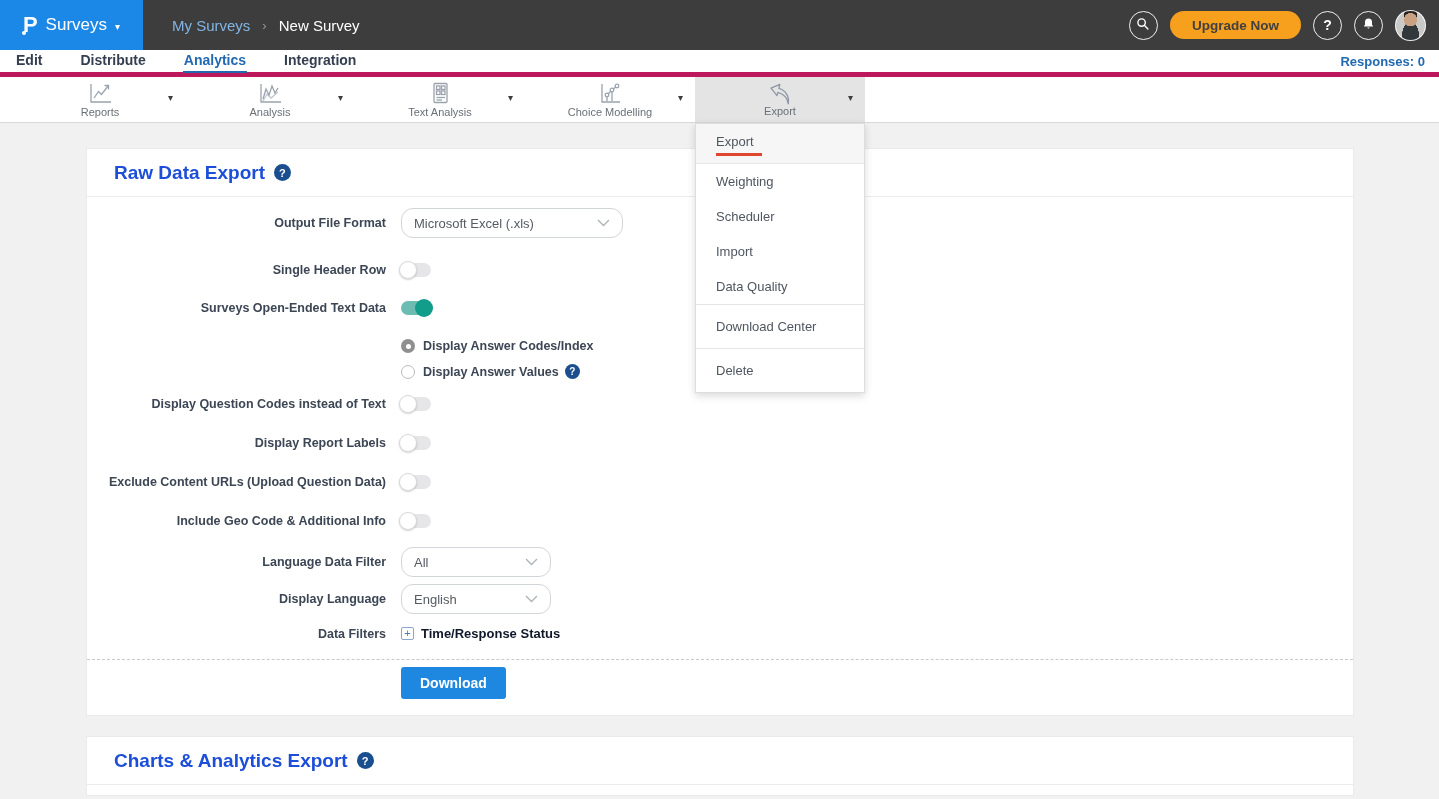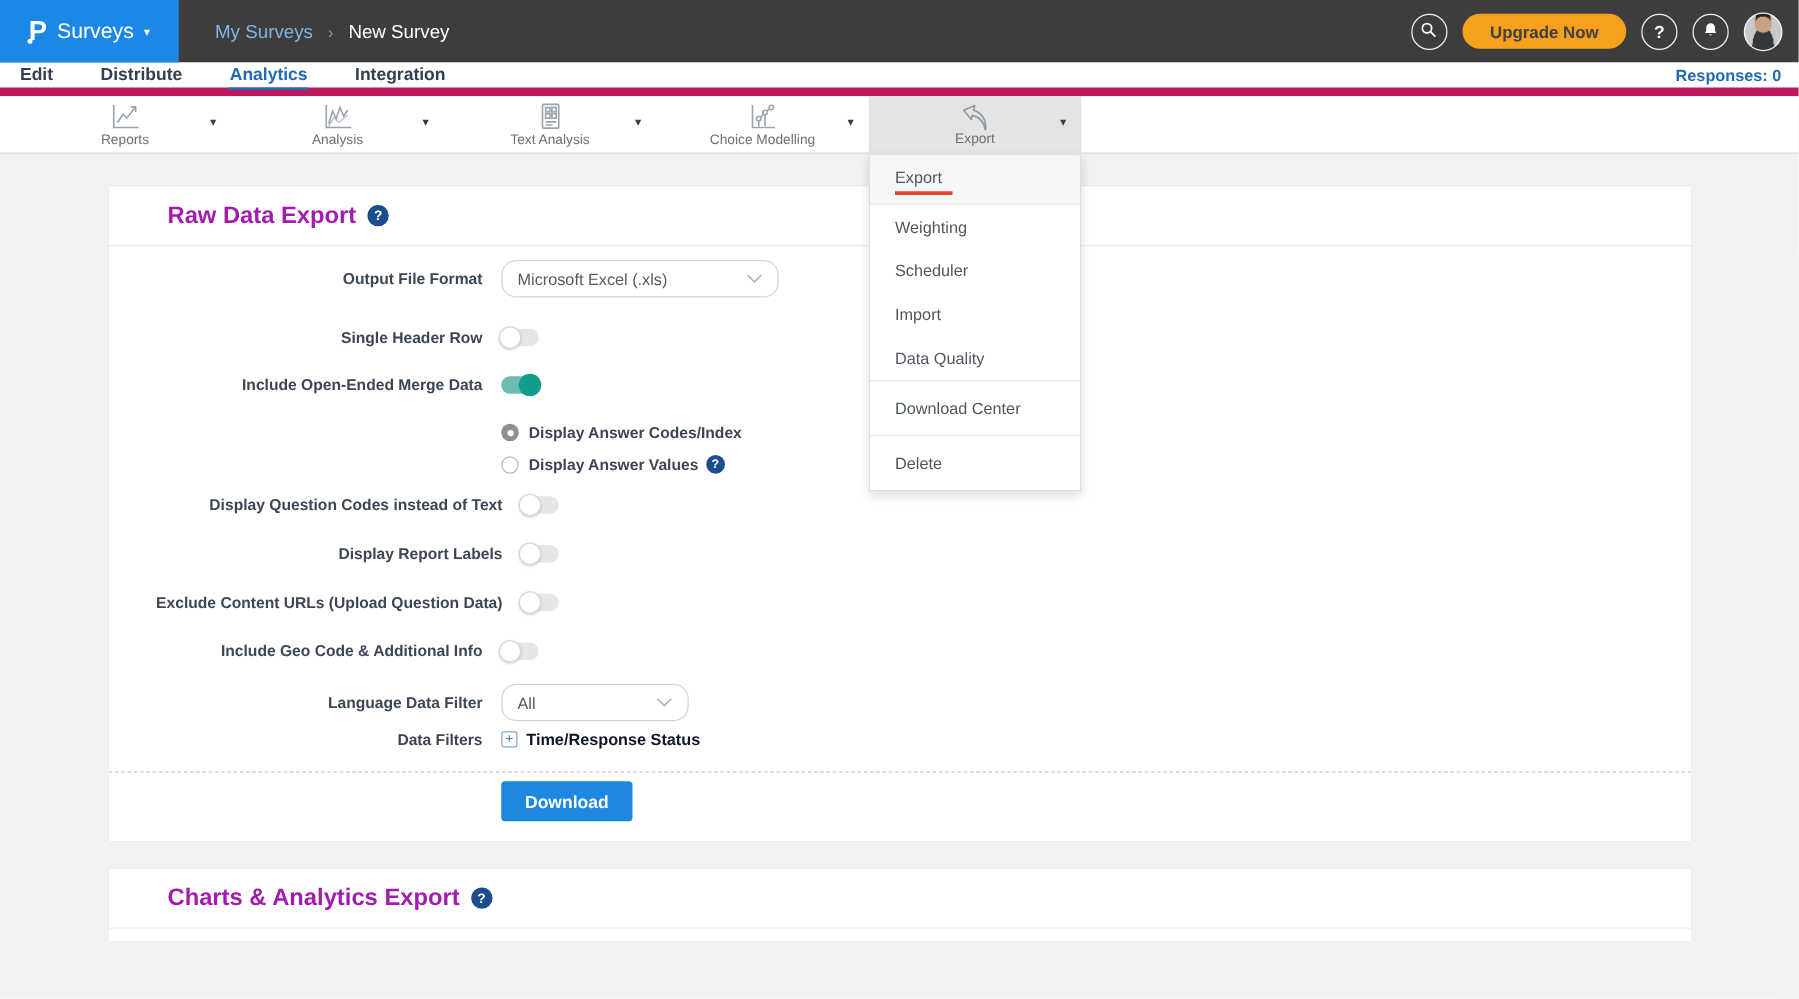--- a/index.html
+++ b/index.html
@@ -21,21 +21,21 @@
   .circle-btn { width:29px; height:29px; border:1.5px solid rgba(255,255,255,.92); border-radius:50%; display:flex; align-items:center; justify-content:center; color:#fff; font-weight:700; font-size:14px; cursor:pointer; }
   .upgrade-btn { height:28px; padding:0 22px; background:#f7a01e; border:none; border-radius:14px; color:#404040; font-weight:700; font-size:13.5px; font-family:"Liberation Sans",sans-serif; cursor:pointer; }
   .avatar { width:31px; height:31px; border-radius:50%; border:1.5px solid rgba(255,255,255,.9); cursor:pointer;
     background:
       radial-gradient(circle at 50% 30%, #caa183 0 26%, transparent 27%),
       radial-gradient(ellipse at 50% 16%, #2a2321 0 30%, transparent 31%),
       radial-gradient(ellipse at 50% 92%, #32373c 0 42%, transparent 43%),
       #c9c9c7; }
 
   
-  .nav-tabs { height:27px; background:#fff; border-bottom:7px solid #be185d; display:flex; align-items:center; padding-left:15px; }
+  .nav-tabs { height:27px; background:#fff; border-bottom:5px solid #be185d; display:flex; align-items:center; padding-left:15px; }
   .nav-tab { font-size:14px; font-weight:600; color:#333f4f; margin-right:36px; padding:3px 1px; border-bottom:2px solid transparent; cursor:pointer; }
   .nav-tab.active { color:#2169b0; border-bottom-color:#2169b0; }
   .responses { margin-left:auto; padding-right:14px; font-size:13px; font-weight:600; color:#2169b0; }
 
   
   .toolbar { height:46px; background:#fff; border-bottom:1px solid #d9d9d9; display:flex; padding-left:15px; position:relative; }
   .tool-group { width:170px; height:100%; position:relative; display:flex; flex-direction:column; align-items:center; justify-content:center; cursor:pointer; }
   .tool-group.active { background:#e4e4e4; }
   .tool-label { font-size:11px; color:#697078; margin-top:1px; }
   .tool-caret { position:absolute; right:12px; top:15px; font-size:10px; color:#3d3d3d; cursor:pointer; }
@@ -45,21 +45,21 @@
   .menu { position:absolute; left:695px; top:123px; width:170px; background:#fff; border:1px solid #ddd; box-shadow:0 3px 8px rgba(0,0,0,.15); z-index:50; }
   .menu-item { padding:10px 20px; font-size:13px; color:#4f5660; cursor:pointer; }
   .menu-item.current { background:#f6f6f6; border-bottom:1px solid #e8e8e8; padding-bottom:7px; }
   .menu-underline { width:46px; height:3px; background:#e0472e; margin-top:4px; }
   .menu-item.sep-above { border-top:1px solid #e6e6e6; padding-top:14px; padding-bottom:14px; }
 
   
   .page { padding:25px 85px 0 86px; }
   .card { background:#fff; border:1px solid #eaeaea; width:1268px; }
   .card-head { height:48px; display:flex; align-items:center; padding-left:27px; border-bottom:1px solid #ececec; }
-  .card-title { font-size:19px; color:#a21caf;margin-left:20px; }
+  .card-title { font-size:19px; color:#1d4ed8; }
   .help-badge { width:17px; height:17px; border-radius:50%; background:#1b4e8f; color:#fff; font-size:11px; font-weight:700; display:inline-flex; align-items:center; justify-content:center; margin-left:9px; cursor:pointer; }
   .help-badge.small { width:15px; height:15px; font-size:10px; margin-left:6px; }
 
   .form { padding:11px 0 16px; }
   .row { display:flex; align-items:center; }
   .lbl { width:299px; padding-right:0; text-align:right; font-size:12.5px; font-weight:700; color:#3c4654; flex:none; }
   .ctrl { margin-left:15px; display:flex; align-items:center; }
 
   .sel { height:30px; border:1px solid #d2d5d9; border-radius:12px; background:#fff; display:flex; align-items:center; justify-content:space-between; padding:0 12px; font-size:13px; color:#565b63; cursor:pointer; }
   .sel.wide { width:222px; } .sel.narrow { width:150px; }
@@ -79,21 +79,21 @@
   .radio-lbl { margin-left:8px; font-size:12.5px; font-weight:700; color:#3c4654; }
 
   .plusbox { width:13px; height:13px; border:1px solid #8aa6cc; border-radius:2px; color:#4a79b8; font-size:11px; line-height:11px; display:inline-flex; align-items:center; justify-content:center; }
   .filter-link { margin-left:7px; font-size:13px; font-weight:700; color:#0f172a; cursor:pointer; }
 
   .dashed { border:none; border-top:1px dashed #c9c9c9; margin:18px 0 0 0; }
   .download-btn { margin:7px 0 0 314px; background:#1e87e0; color:#fff; border:none; border-radius:3px; font-size:14px; font-weight:700; font-family:"Liberation Sans",sans-serif; padding:8px 19px; cursor:pointer; display:block; }
 
   .card2 { margin-top:20px; height:60px; overflow:hidden; }
 
-  .mb9{margin-bottom:25px;} .mb24{margin-bottom:24px;} .mb23{margin-bottom:23px;} .mb25{margin-bottom:25px;padding-left:16px;}
+  .mb9{margin-bottom:25px;} .mb24{margin-bottom:24px;} .mb23{margin-bottom:23px;} .mb25{margin-bottom:25px;}
   .mb19{margin-bottom:19px;} .mb7{margin-bottom:7px;} .mb12{margin-bottom:12px;} .mb18{margin-bottom:18px;} .mb11{margin-bottom:11px;}
 </style>
 </head>
 <body>
 
 <header class="topbar">
   <div class="brand">
     <span class="logo">P<span class="dot"></span></span>
     <span class="brand-label">Surveys</span>
     <span class="caret">▾</span>
@@ -239,21 +239,21 @@
       <div class="row mb24">
         <span class="lbl">Single Header Row</span>
         <div class="ctrl">
             <span class="tgl off">
               <span class="knob"></span>
             </span>
           </div>
       </div>
 
       <div class="row mb24">
-        <span class="lbl">Include Open-Ended Merge Data</span>
+        <span class="lbl">Surveys Open-Ended Text Data</span>
         <div class="ctrl">
             <span class="tgl on">
               <span class="knob"></span>
             </span>
           </div>
       </div>
 
 
       <div class="radio-row mb11">
         <span class="radio sel-on"></span>
@@ -306,20 +306,31 @@
         <div class="ctrl">
           <div class="sel narrow">
             <span>All</span>
             <svg width="13" height="8" viewBox="0 0 13 8" fill="none" stroke="#aeb4ba" stroke-width="1.4">
                 <polyline points="1,1 6.5,6.5 12,1"></polyline>
               </svg>
           </div>
         </div>
       </div>
 
+      <div class="row mb12">
+        <span class="lbl">Display Language</span>
+        <div class="ctrl">
+          <div class="sel narrow">
+            <span>English</span>
+            <svg width="13" height="8" viewBox="0 0 13 8" fill="none" stroke="#aeb4ba" stroke-width="1.4">
+                <polyline points="1,1 6.5,6.5 12,1"></polyline>
+              </svg>
+          </div>
+        </div>
+      </div>
 
       <div class="row">
         <span class="lbl">Data Filters</span>
         <div class="ctrl">
           <span class="plusbox">+</span>
           <span class="filter-link">Time/Response Status</span>
         </div>
       </div>
 
       <hr class="dashed">

